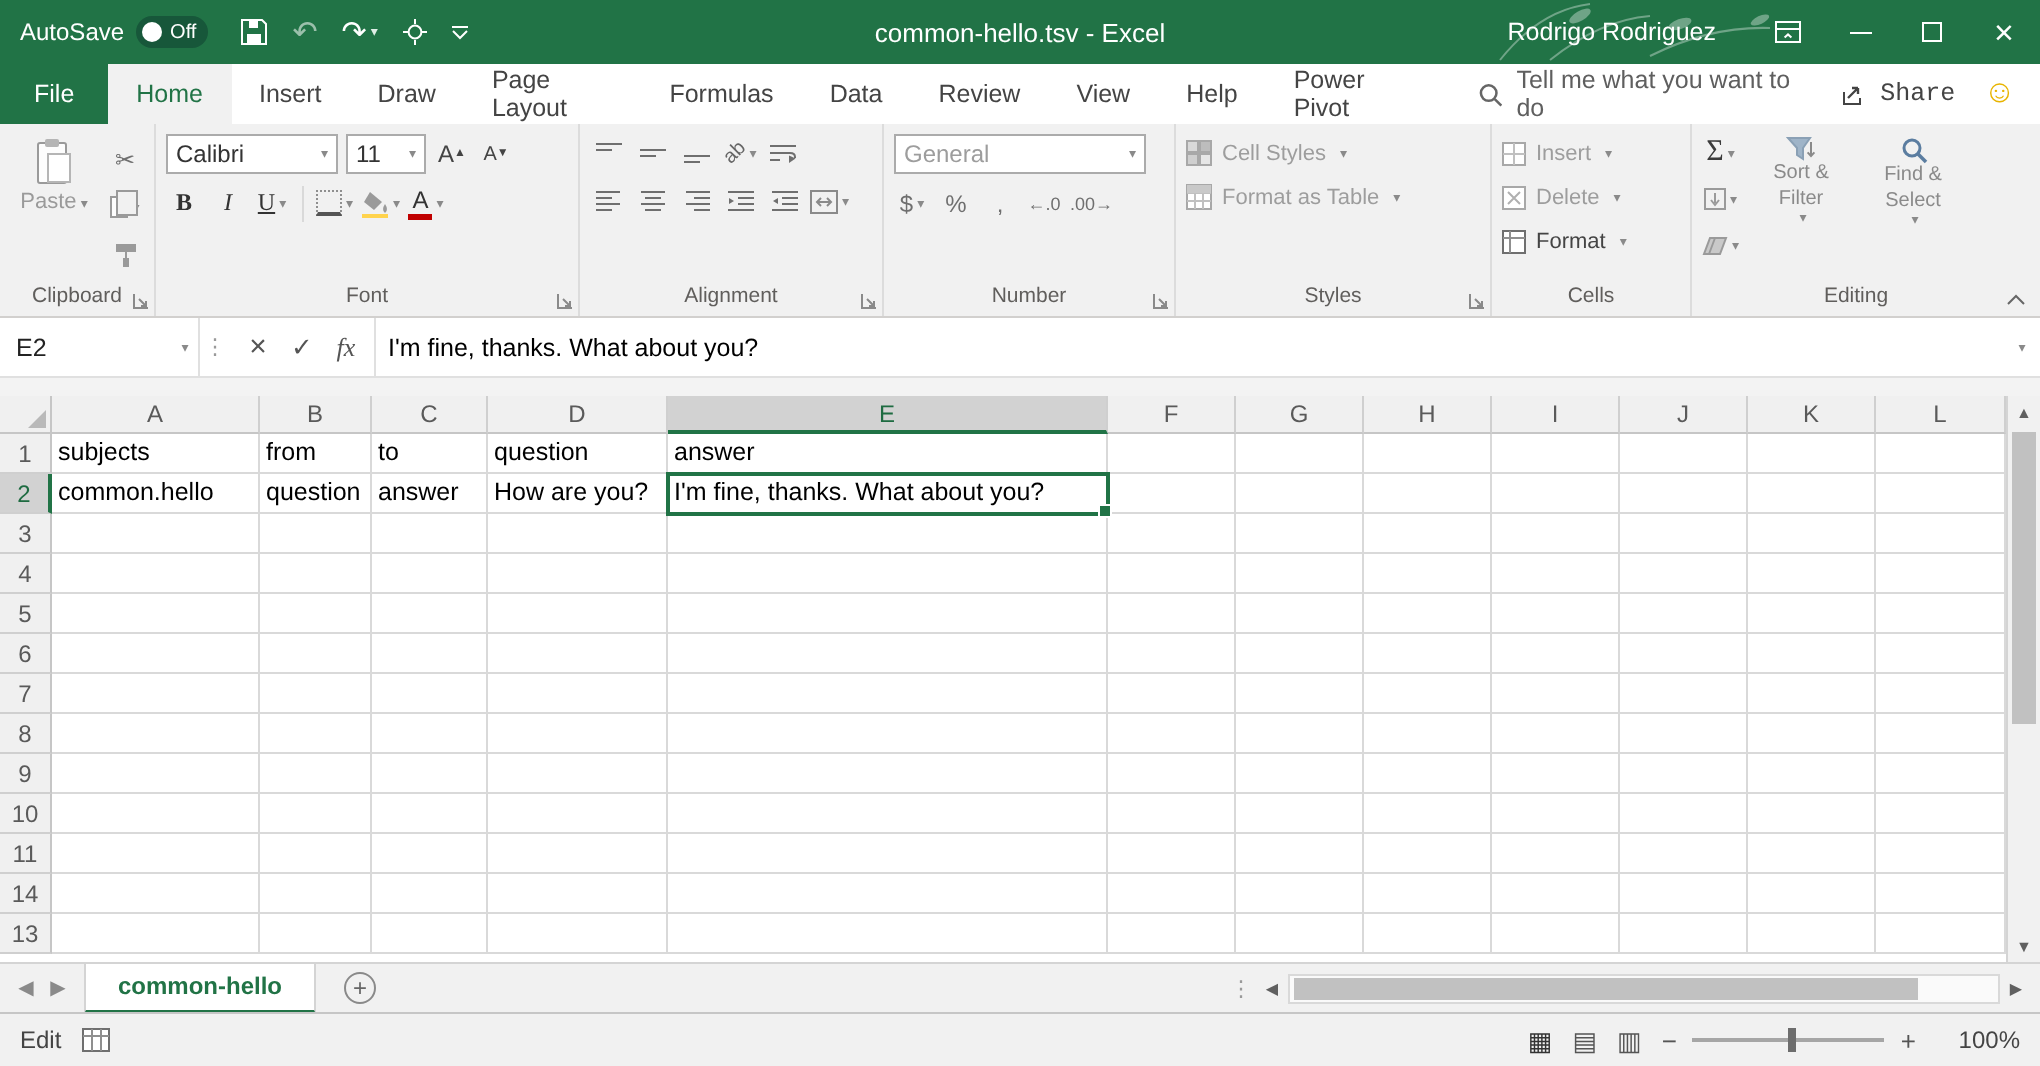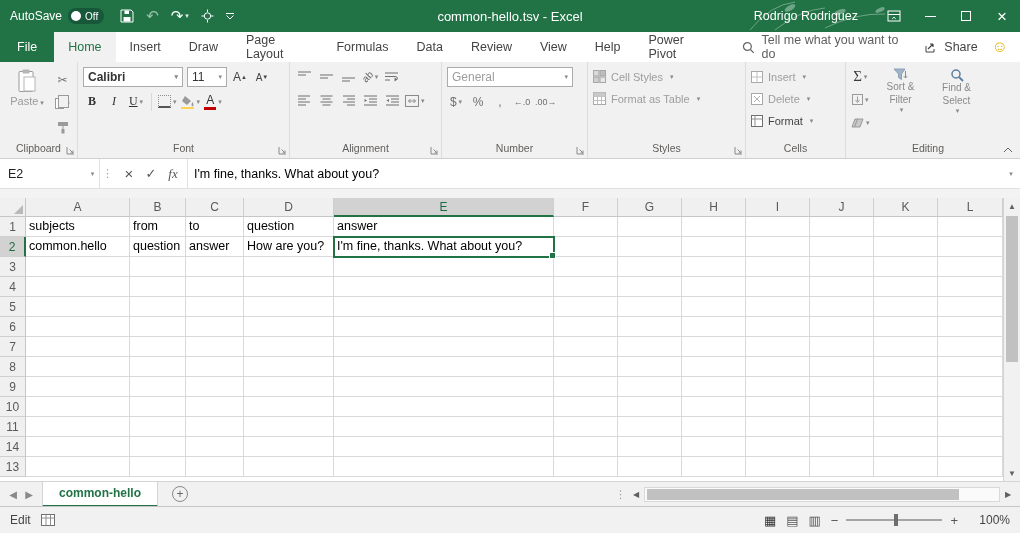--- a/index.html
+++ b/index.html
@@ -25,21 +25,21 @@
   .tb-deco { position:absolute; right:120px; top:0; opacity:.35; pointer-events:none; }
 
   
   .tabrow { height:30px; flex:0 0 30px; background:#fff; display:flex; align-items:stretch; font-size:12.5px; color:#444; }
   .tab { padding:0 14px; display:flex; align-items:center; cursor:default; }
   .tab.file { background:#217346; color:#fff; padding:0 17px; }
   .tab.active { background:#f1f1f1; color:#217346; }
   .tabs-dynamic { display:flex; }
   .tellme { display:flex; align-items:center; gap:7px; color:#5f5f5f; margin-left:20px; }
   .tabrow-spacer { flex:1; }
-  .share-btn { display:flex; align-items:center; gap:6px; color:#444; padding:0 12px; }
+  .share-btn { display:flex; align-items:center; gap:6px; color:#444; padding:0 12px;font-family:Liberation Mono, monospace; }
   .smiley { color:#e8b400; font-size:16px; display:flex; align-items:center; padding:0 12px 0 2px; }
 
   
   .ribbon { height:97px; flex:0 0 97px; background:#f1f1f1; border-bottom:1px solid #d2d0ce; display:flex; position:relative; }
   .rgroup { position:relative; border-right:1px solid #dcdcdc; display:flex; flex-direction:column; overflow:hidden; }
   .rgroup-content { flex:1; padding:5px 5px 0 5px; }
   .rgroup-label { height:17px; font-size:10.5px; color:#605e5c; text-align:center; line-height:15px; }
   .launcher { position:absolute; right:2px; bottom:3px; }
   .rrow { display:flex; align-items:center; gap:4px; margin-bottom:5px; }
   .ribtn { display:flex; align-items:center; justify-content:center; min-width:18px; height:19px; color:#6f6f6f; font-size:12px; }
@@ -248,21 +248,21 @@
         <svg width="9" height="9" viewBox="0 0 9 9">
             <path d="M1 1v7h7" fill="none" stroke="#8a8a8a"></path>
             <path d="M3.5 3.5l3.5 3.5 M7 4.5V7H4.5" fill="none" stroke="#8a8a8a"></path>
           </svg>
       </span>
     </div>
 
     <div class="rgroup" style="width:212px;">
       <div class="rgroup-content">
         <div class="rrow">
-          <div class="combo" style="width:100px;font-weight:bold;">
+          <div class="combo" style="width:86px;">
               <span>Calibri</span>
               <span class="dd">▾</span>
             </div>
           <div class="combo" style="width:40px;">
               <span>11</span>
               <span class="dd">▾</span>
             </div>
           <span class="ribtn" style="color:#444;">A<span style="font-size:6px;vertical-align:top;">▲</span></span>
           <span class="ribtn" style="color:#444;font-size:10px;">A<span style="font-size:6px;vertical-align:top;">▼</span></span>
         </div>

